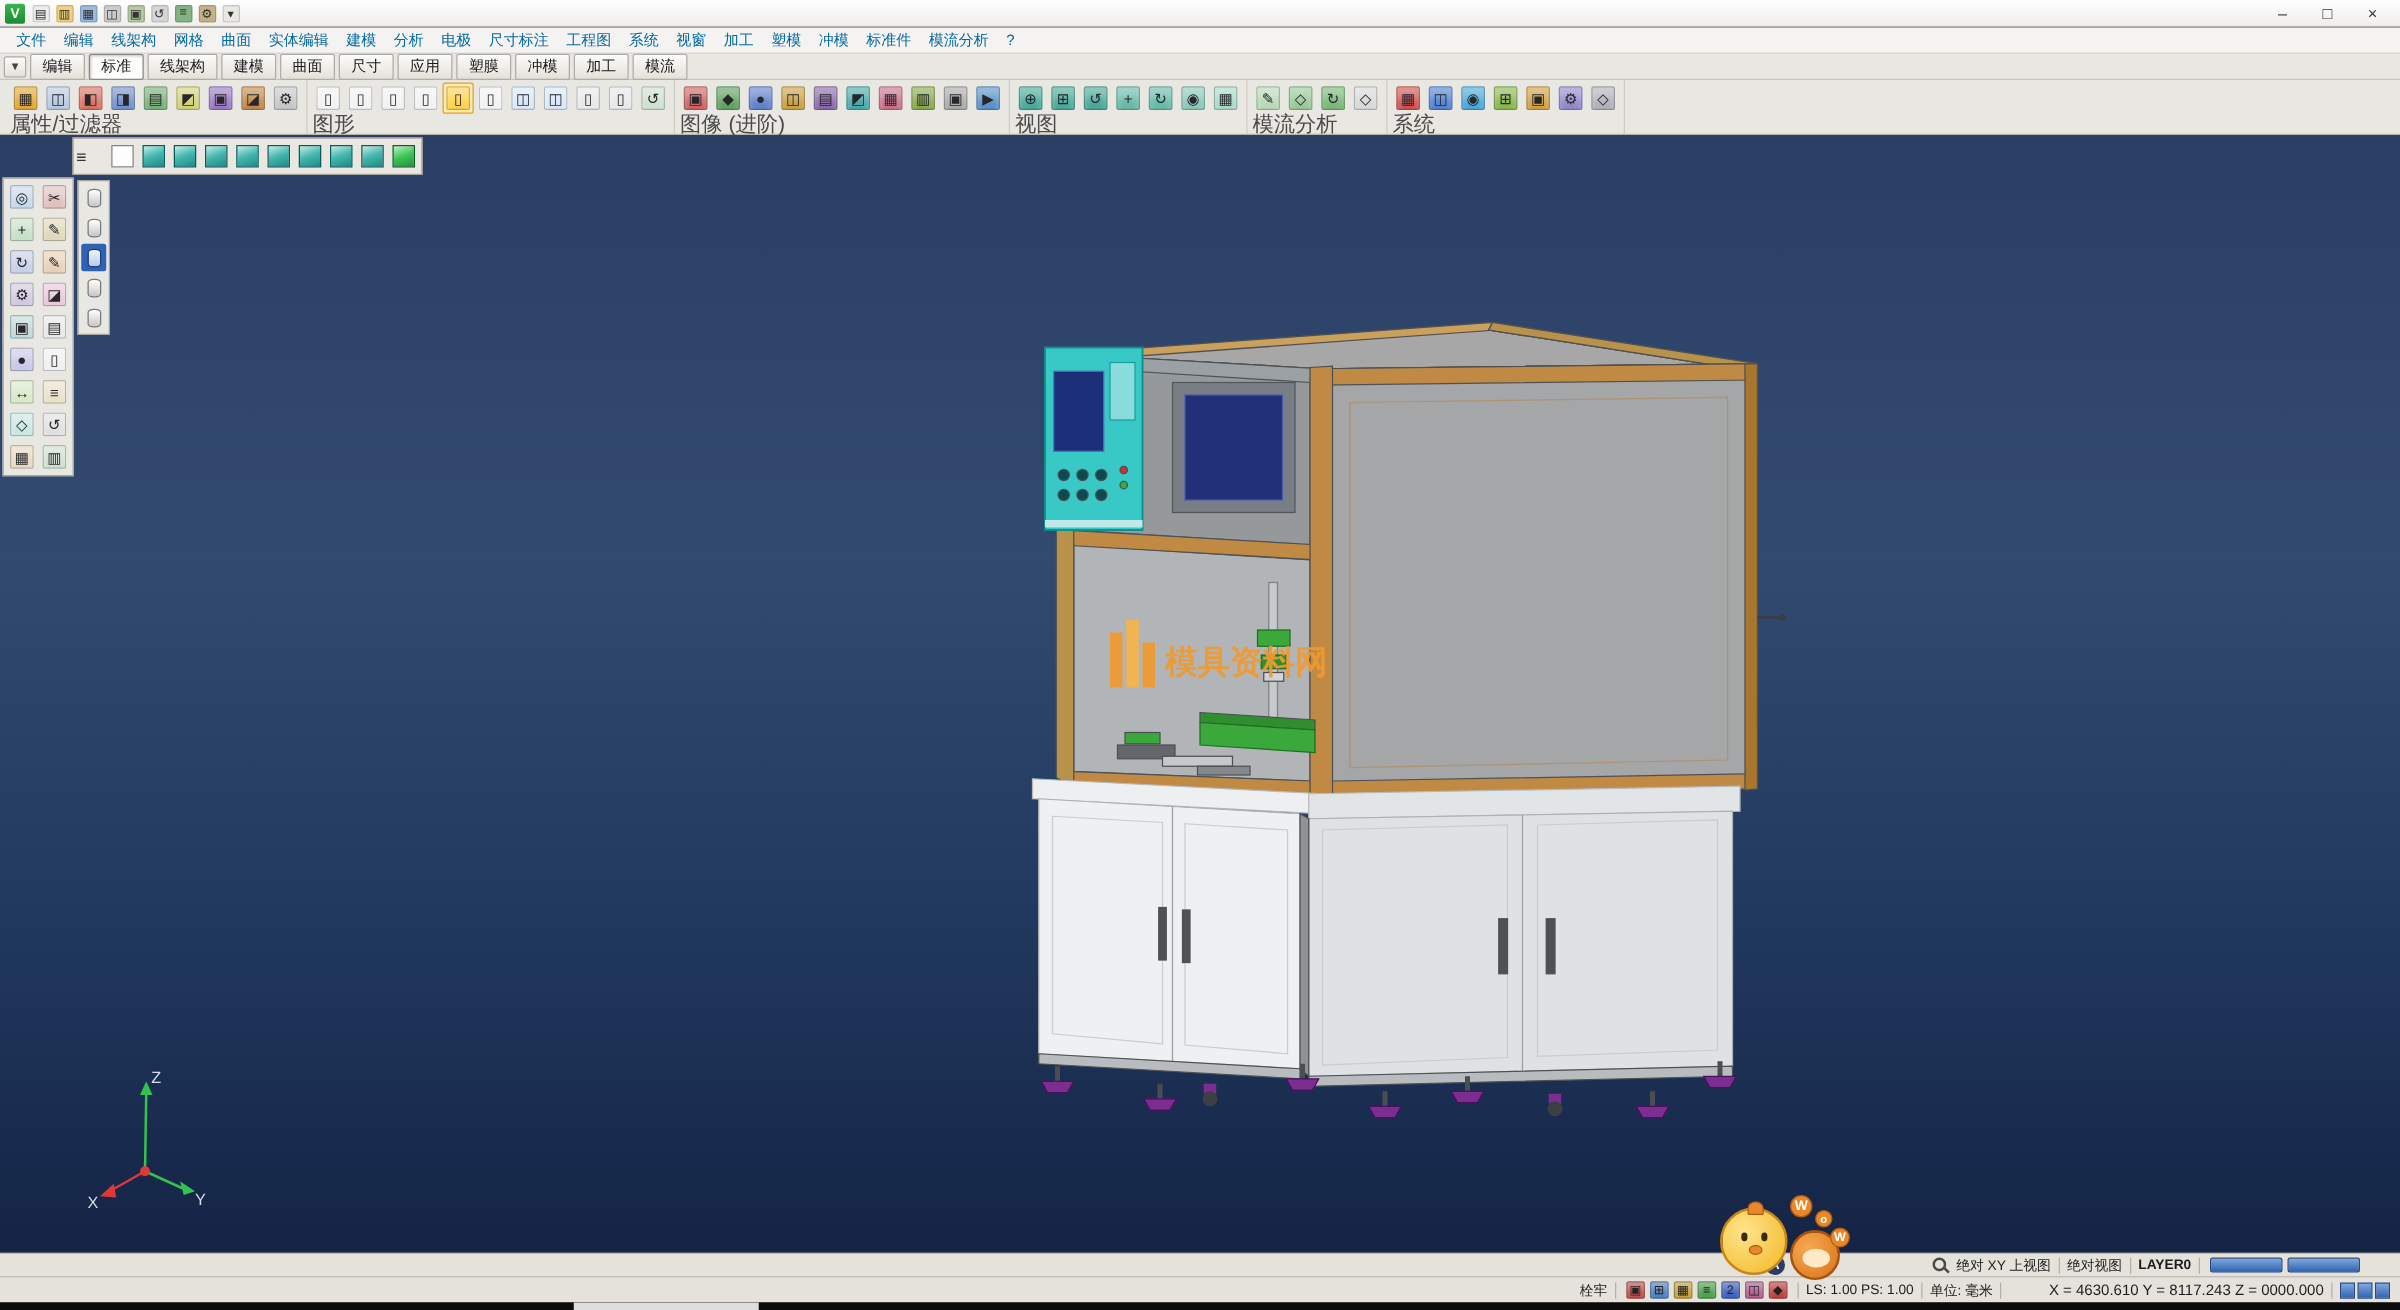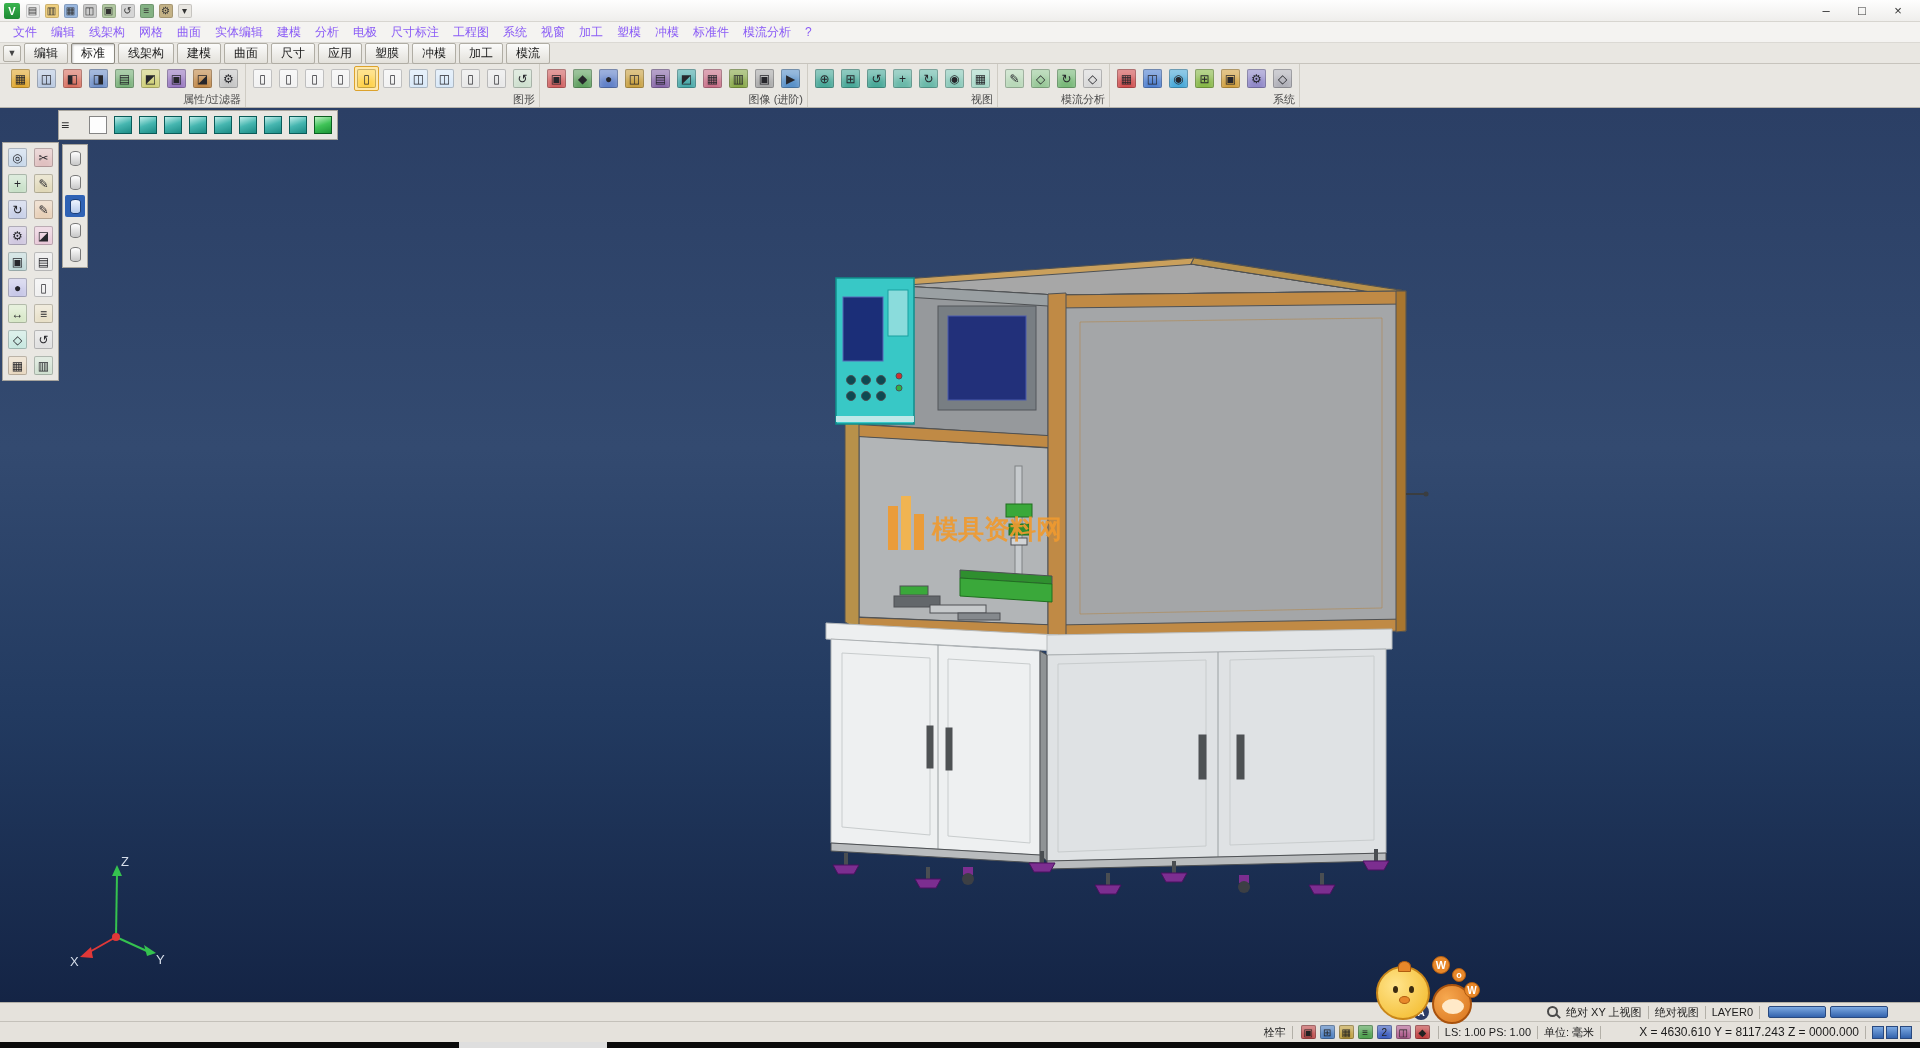--- a/index.html
+++ b/index.html
@@ -16,21 +16,21 @@
   .qa-icon { width:17px; height:17px; border-radius:2px; display:flex; align-items:center; justify-content:center; }
   .qa-icon i { width:14px; height:14px; border-radius:2px; font-style:normal; font-size:10px; color:#333;
     display:flex; align-items:center; justify-content:center; box-shadow:inset 0 0 0 1px rgba(0,0,0,.15); }
   .title-text { position:absolute; left:0; right:0; text-align:center; color:#111; pointer-events:none; }
   .win-controls { margin-left:auto; display:flex; z-index:2; }
   .win-btn { width:36px; height:20px; display:flex; align-items:center; justify-content:center; color:#333; font-size:13px; }
 
   
   .menubar { height:21px; flex:0 0 21px; background:#f4f3f1; border-bottom:1px solid #dbd9d4;
     display:flex; align-items:center; padding-left:6px; }
-  .menu-item { padding:2px 7px; color:#8b5cf6; }
+  .menu-item { padding:2px 7px; color:#0369a1; }
 
   
   .tabbar { height:21px; flex:0 0 21px; background:#e9e7e2; border-bottom:1px solid #c7c4bd;
     display:flex; align-items:center; gap:3px; padding:1px 3px; }
   .tab-drop { width:18px; height:17px; border:1px solid #b0ada4; background:linear-gradient(#fbfbfa,#e3e1db);
     display:flex; align-items:center; justify-content:center; font-size:9px; color:#444; border-radius:2px;}
   .tab { padding:1px 9px; border:1px solid #b0ada4; border-radius:2px; color:#191919;
     background:linear-gradient(#fbfbfa,#e3e1db); }
   .tab.active { background:#fdfdfc; border-color:#8b887f; box-shadow:inset 1px 1px 2px rgba(0,0,0,.22); }
 
@@ -38,21 +38,21 @@
   .toolbar { height:44px; flex:0 0 44px; background:#e9e7e2; border-bottom:1px solid #b7b4ac;
     display:flex; align-items:stretch; padding-left:4px; }
   .tb-group { display:flex; flex-direction:column; border-right:1px solid #cfccc4; padding:0 4px; }
   .tb-icons { display:flex; align-items:center; gap:1px; height:29px; }
   .tbi { width:25px; height:25px; display:flex; align-items:center; justify-content:center;
     border:1px solid transparent; border-radius:2px; }
   .tbi i { width:19px; height:19px; border-radius:2px; font-style:normal; font-size:12px; color:#26262b;
     display:flex; align-items:center; justify-content:center;
     box-shadow:inset 0 0 0 1px rgba(0,0,0,.22), inset 0 9px 7px rgba(255,255,255,.38); }
   .tbi.sel { background:#ffe9ad; border-color:#dca22c; }
-  .tb-label { font-size:11px; color:#4b4b4b; text-align:right; line-height:13px; white-space:nowrap; }
+  .tb-label { font-size:17px; color:#4b4b4b; text-align:left; line-height:13px; white-space:nowrap; }
 
   
   .viewport { position:relative; flex:1 1 auto; overflow:hidden;
     background:linear-gradient(180deg,#2b3f65 0%, #334a70 38%, #223a60 68%, #142445 100%); }
   svg.scene { position:absolute; inset:0; width:100%; height:100%; }
 
   .viewbar { position:absolute; top:2px; left:58px; display:flex; gap:1px; align-items:center;
     background:#e9e7e2; border:1px solid #a7a49d; padding:2px; }
   .vb { width:24px; height:24px; display:flex; align-items:center; justify-content:center; }
   .vb i { font-style:normal; font-size:14px; color:#333; }
@@ -79,21 +79,21 @@
   .status2 { height:21px; flex:0 0 21px; background:#e5e2dc; border-top:1px solid #c4c1ba;
     display:flex; align-items:center; font-size:11px; color:#1d1d1d; }
   .s-spacer { flex:1 1 auto; }
   .s-sep { width:1px; height:13px; background:#b3b0a8; margin:0 6px; flex:0 0 1px; }
   .a-badge { width:16px; height:16px; border-radius:50%; background:#2c3a64; color:#fff; font-size:10px;
     font-weight:bold; display:flex; align-items:center; justify-content:center; flex:0 0 16px; }
   .mascot-gap { width:118px; flex:0 0 118px; }
   .mag { width:11px; height:11px; border:2px solid #4a4a4a; border-radius:50%; position:relative; margin:0 8px 2px 0; flex:0 0 11px;}
   .mag::after { content:""; position:absolute; width:6px; height:2px; background:#4a4a4a;
     transform:rotate(45deg); right:-5px; bottom:-2px; }
-  .layer-label { font-weight:normal; }
+  .layer-label { font-weight:bold; }
   .blue-box { width:58px; height:12px; border-radius:2px; border:1px solid #29497f;
     background:linear-gradient(#7ca9e2,#3363ad); margin:0 2px; flex:0 0 58px; }
   .blue-seg { width:12px; height:13px; border:1px solid #29497f; background:linear-gradient(#7ca9e2,#3363ad); margin-right:2px; flex:0 0 12px;}
   .s2-icon { width:19px; height:17px; display:flex; align-items:center; justify-content:center; }
   .s2-icon i { width:15px; height:14px; border-radius:2px; font-style:normal; font-size:10px; color:#222;
     display:flex; align-items:center; justify-content:center; box-shadow:inset 0 0 0 1px rgba(0,0,0,.25), inset 0 6px 5px rgba(255,255,255,.35); }
   .coords { font-size:12px; white-space:nowrap;margin-left:32px; }
   .endpad6 { width:6px; flex:0 0 6px; } .endpad30 { width:30px; flex:0 0 30px; }
 
   

